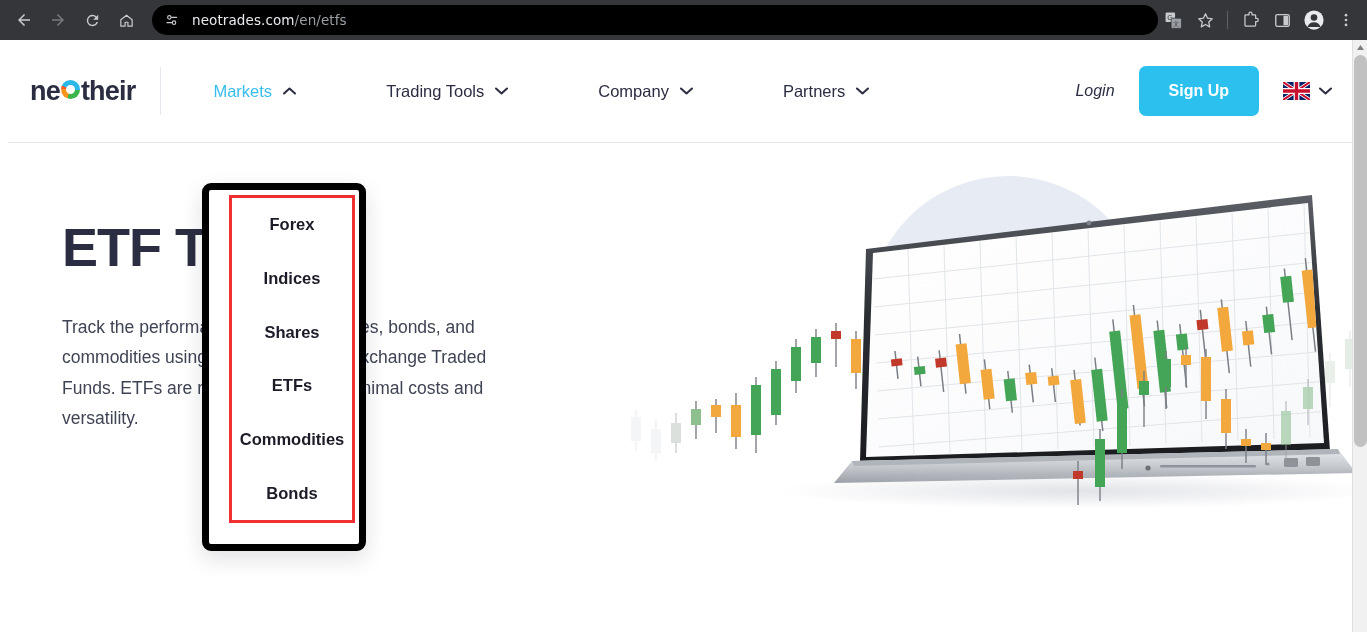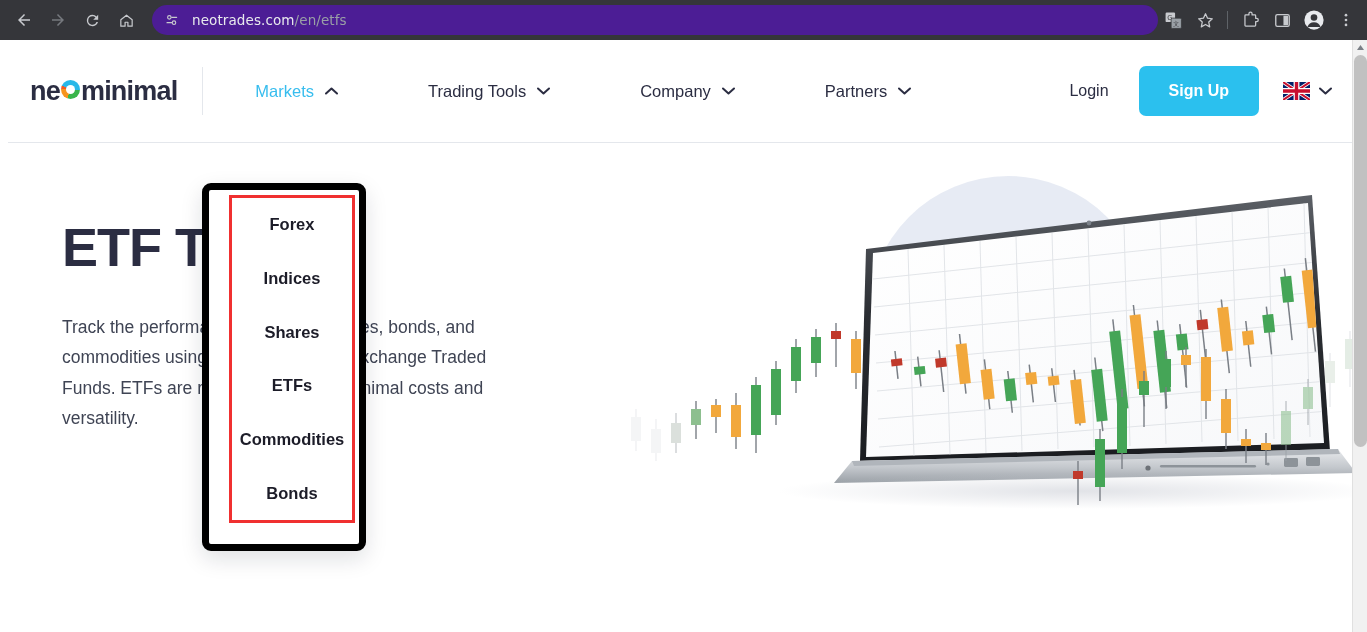--- a/index.html
+++ b/index.html
@@ -21,21 +21,21 @@
     width: 32px; height: 32px; border-radius: 50%;
     display: flex; align-items: center; justify-content: center;
   }
   .nav-btn svg { display: block; }
 
   .omnibox {
     margin-left: 10px;
     height: 30px;
     flex: 1;
     max-width: 1024px;
-    background: #4c1d95;
+    background: #000000;
     border-radius: 16px;
     display: flex; align-items: center;
     padding: 0 8px 0 10px;
   }
   .omnibox-icon { width: 20px; height: 20px; display:flex; align-items:center; justify-content:center; margin-right: 10px; }
   .url-text {
     color: #e8eaed;
     font-size: 13.5px;
     font-family: "DejaVu Sans", sans-serif;
     white-space: nowrap;
@@ -96,21 +96,21 @@
   .nav-link {
     display: flex; align-items: center; gap: 11px;
     font-size: 16.5px; color: #2b2d42;
     margin-right: 90px; white-space: nowrap;
     cursor: pointer;
   }
   .nav-link.active { color: #37bdee; }
   .chev { display:block; }
 
   .nav-right { margin-left: auto; display: flex; align-items: center; }
-  .login-link { font-size: 16px; color: #2b2d42; margin-right: 30px; cursor:pointer;}
+  .login-link { font-size: 16px; color: #2b2d42; margin-right: 24px; cursor:pointer;font-style:italic;}
   .signup-btn {
     background: #2bc0ee; color: #fff;
     font-size: 16px; font-weight: bold;
     border: none; border-radius: 7px;
     padding: 16px 30px; height: 50px;
     cursor: pointer;
   }
   .lang { display:flex; align-items:center; gap:9px; margin-left: 24px; cursor:pointer;}
   .flag { width: 27px; height: 18px; display:block; }
 
@@ -256,21 +256,21 @@
     </div>
   </div>
 </div>
 
 <div class="viewport">
 
   <div class="site-nav">
     <div class="logo">
       <span>ne</span>
       <span class="logo-donut"></span>
-      <span>minimal</span>
+      <span>their</span>
     </div>
     <div class="nav-divider"></div>
 
     <div class="nav-links">
       <div class="nav-link active">
         <span>Markets</span>
         <svg class="chev" width="13" height="8" viewBox="0 0 13 8">
           <path d="M1 6.5 6.5 1.5 12 6.5" fill="none" stroke="#2b2d42" stroke-width="2" stroke-linecap="round" stroke-linejoin="round"></path>
         </svg>
       </div>

